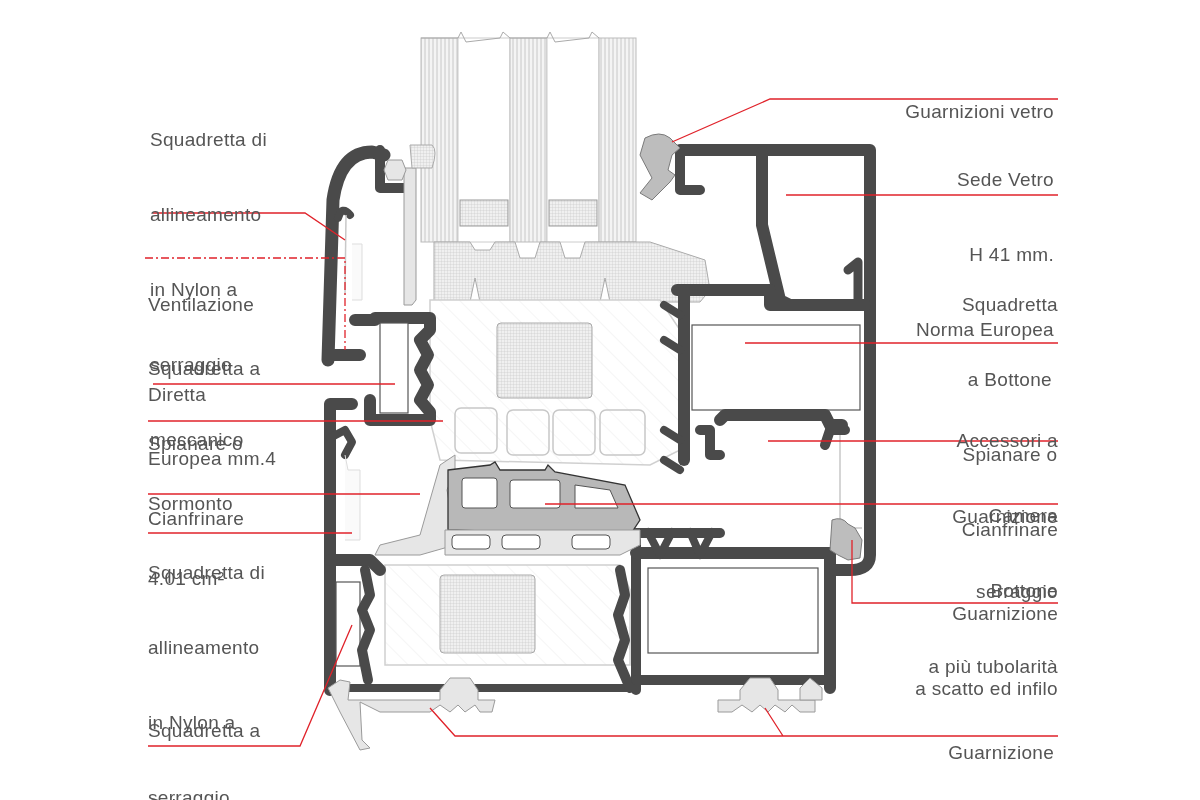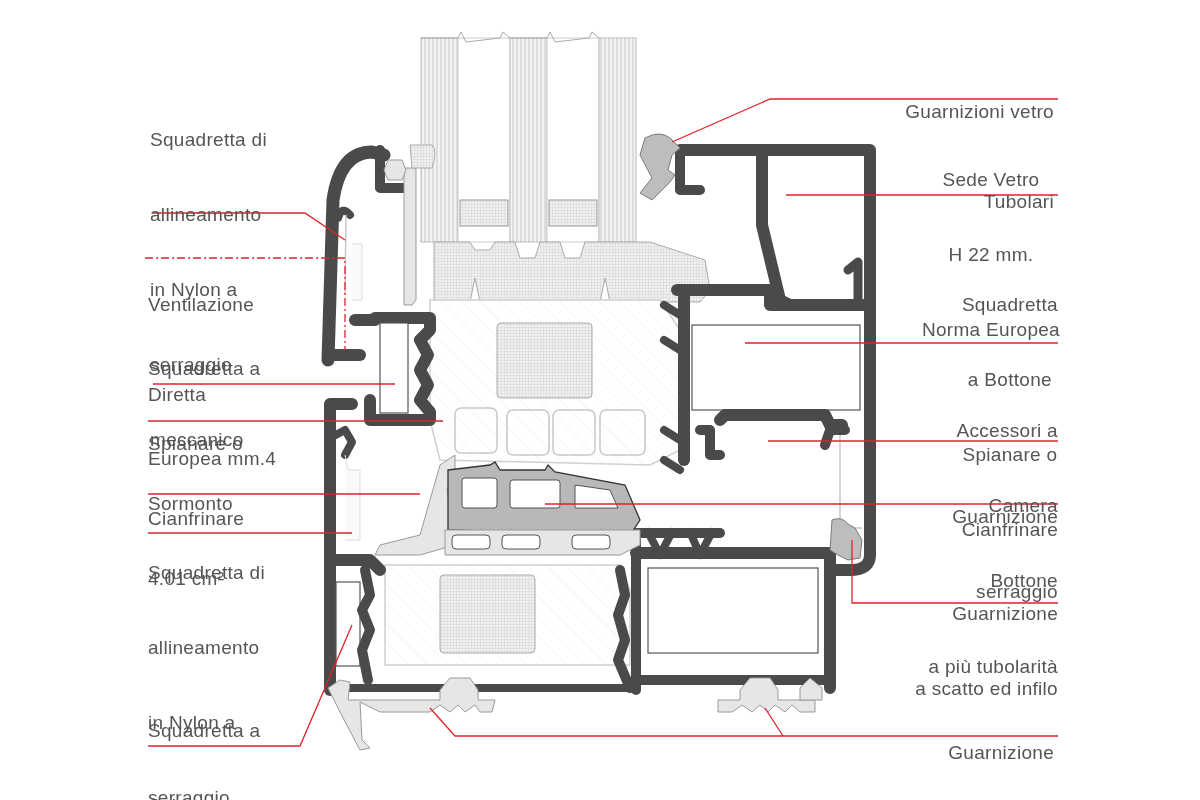--- a/index.html
+++ b/index.html
@@ -192,34 +192,33 @@
   
 </div>
 <div class="label" style="left:148px; top:668px;">
   <span>Squadretta a</span>
   <span>Spianare o</span>
   
 </div>
 
 <div class="label right" style="right:146px; top:37px; line-height:30px;margin-left:9px;">
   <span>Guarnizioni vetro</span>
-  <span>Tubolari</span>
-</div>
-<div class="label right" style="right:140px; top:117px;text-align:center;">
+</div>
+<div class="label right" style="right:146px; top:117px;">
   <span>Sede Vetro</span>
-  <span>H 22 mm.</span>
+  <span>H 41 mm.</span>
   <span>Norma Europea</span>
 </div>
 <div class="label right" style="right:142px; top:242px;text-align:center;">
   <span>Squadretta</span>
   <span>a Bottone</span>
   <span>Spianare o</span>
   <span>Cianfrinare</span>
 </div>
-<div class="label right" style="right:142px; top:368px;">
+<div class="label right" style="right:142px; top:378px;">
   <span>Accessori a</span>
   <span>Camera</span>
   <span>Bottone</span>
 </div>
 <div class="label right" style="right:142px; top:454px;">
   <span>Guarnizione</span>
   <span>serraggio</span>
   <span>a più tubolarità</span>
 </div>
 <div class="label right" style="right:142px; top:551px;">

